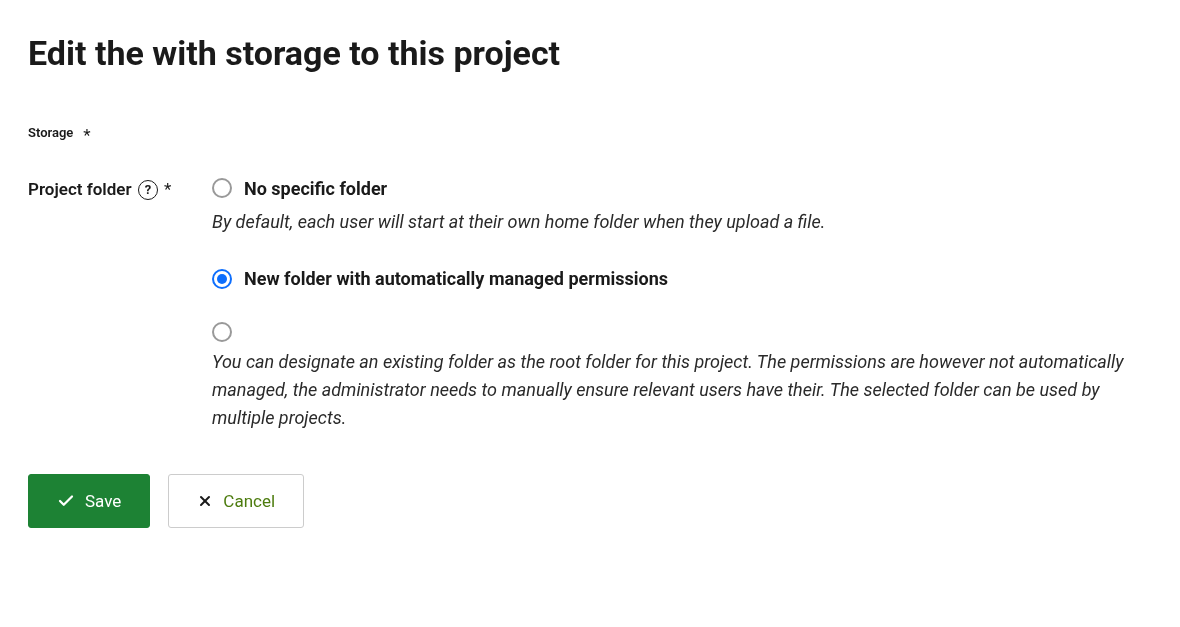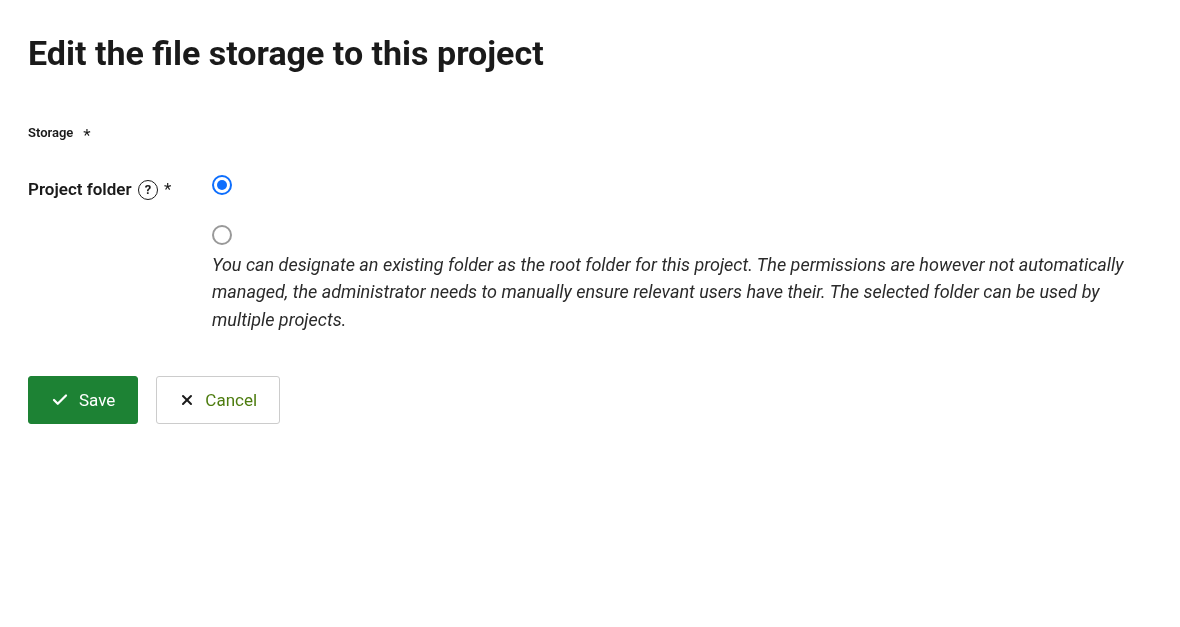--- a/index.html
+++ b/index.html
@@ -120,22 +120,22 @@
     }
     .button-row {
       display: flex;
       gap: 18px;
       margin-top: 42px;
     }
     .btn {
       display: inline-flex;
       align-items: center;
       gap: 10px;
-      height: 48px;
-      padding: 0 22px;
+      height: 54px;
+      padding: 0 28px;
       font-size: 17px;
       border-radius: 3px;
       cursor: pointer;
       user-select: none;
       font-family: inherit;
     }
     .btn-save {
       background: #1d8234;
       color: #fff;
       border: 1px solid #1d8234;
@@ -150,41 +150,49 @@
       height: 18px;
     }
     .icon-x {
       width: 16px;
       height: 16px;
     }
   </style>
 </head>
 <body>
 
-<h1>Edit the file storage to this project</h1>
+<h1>Edit the with storage to this project</h1>
 
 <div class="form-row">
   <div class="label-cell">
     <span class="label-text">Storage</span>
     <span class="required-mark">*</span>
   </div>
 </div>
 
 <div class="form-row">
   <div class="label-cell">
     <span class="label-wrap">Project folder</span>
     <span class="help-icon">?</span>
     <span>*</span>
   </div>
   <div class="value-cell">
 
+    <div class="radio-option">
+      <div class="radio-head">
+        <span class="radio-visual radio-unchecked"></span>
+        <span class="radio-label">No specific folder</span>
+      </div>
+      <div class="radio-desc">By default, each user will start at their own home folder when they upload a file.</div>
+    </div>
 
     <div class="radio-option">
       <div class="radio-head">
         <span class="radio-visual radio-checked"></span>
+        <span class="radio-label">New folder with automatically managed permissions</span>
       </div>
     </div>
 
     <div class="radio-option">
       <div class="radio-head">
         <span class="radio-visual radio-unchecked"></span>
       </div>
       <div class="radio-desc">You can designate an existing folder as the root folder for this project. The permissions are however not automatically managed, the administrator needs to manually ensure relevant users have their. The selected folder can be used by multiple projects.</div>
     </div>
 

